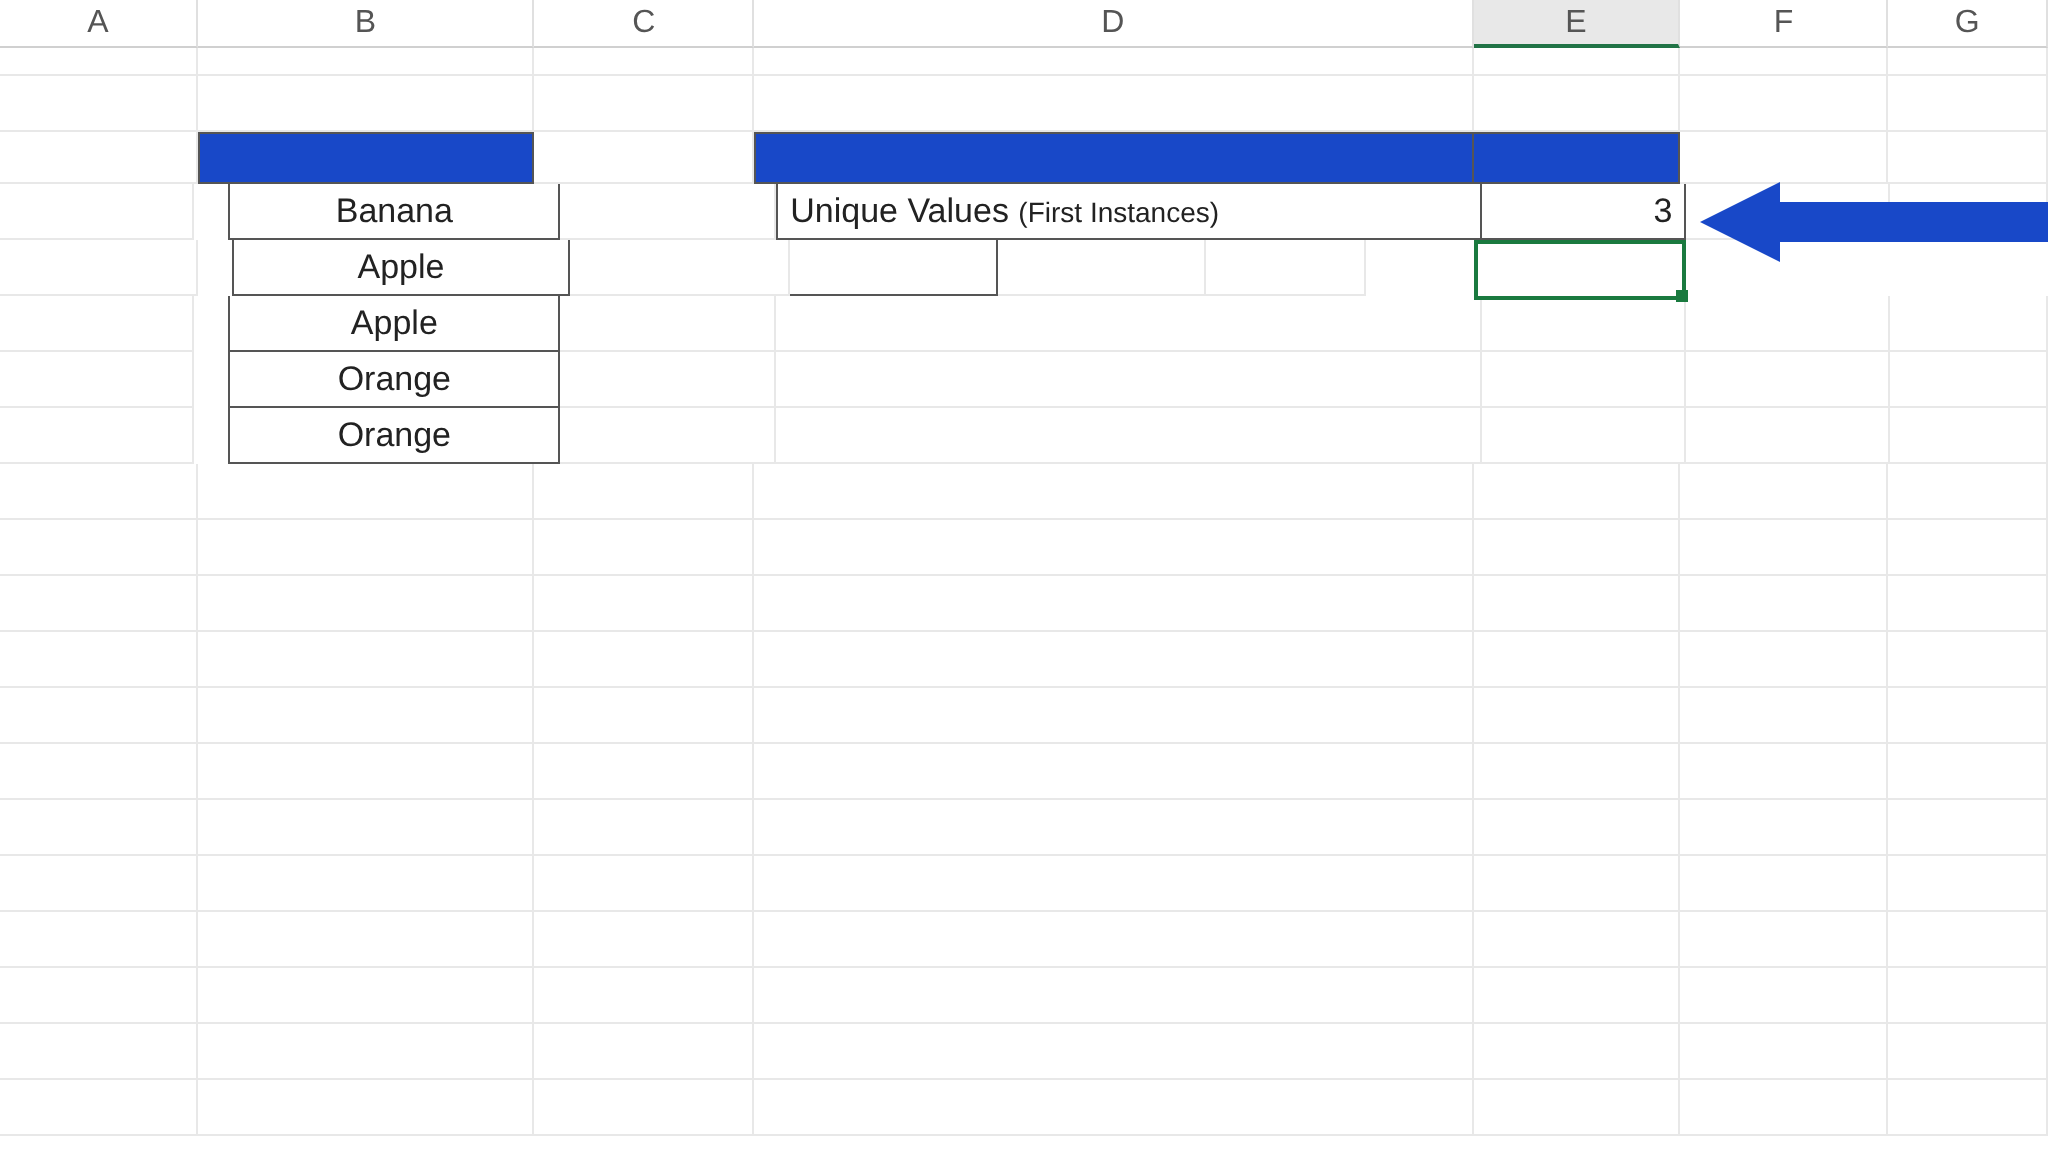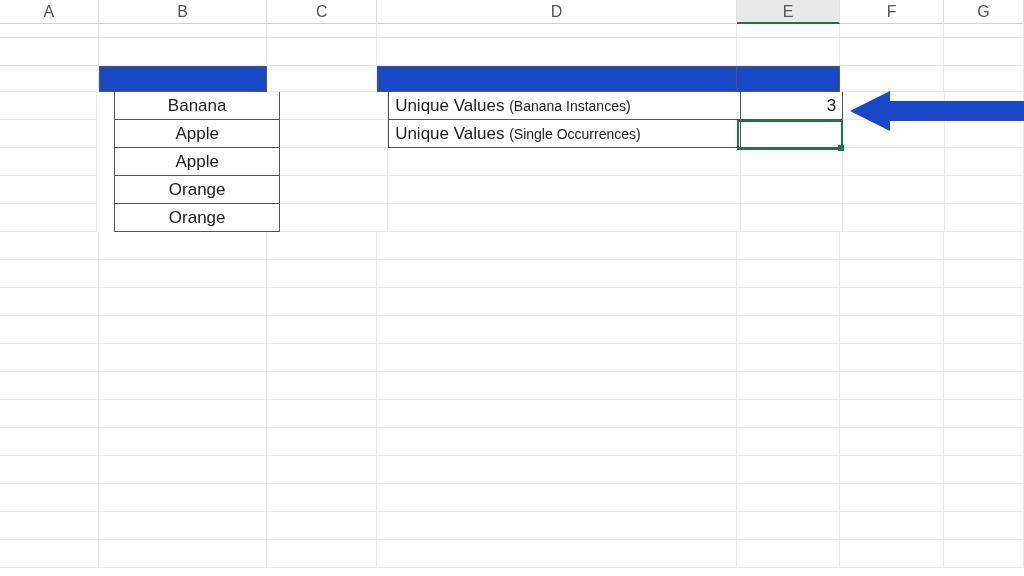--- a/index.html
+++ b/index.html
@@ -139,31 +139,30 @@
       <div class="cell cD hdr-blue tbl-cell tbl-left tbl-top"></div>
       <div class="cell cE hdr-blue tbl-cell tbl-top"></div>
       <div class="cell cF"></div>
       <div class="cell cG"></div>
     </div>
 
     <div class="row">
       <div class="cell cA"></div>
       <div class="cell cB centered tbl-cell tbl-left">Banana</div>
       <div class="cell cC"></div>
-      <div class="cell cD tbl-cell tbl-left"><span class="bold">Unique Values </span><span class="smallpart">(Banana Instances)</span></div>
+      <div class="cell cD tbl-cell tbl-left"><span class="bold">Unique Values </span><span class="smallpart">(First Instances)</span></div>
       <div class="cell cE right bold tbl-cell">3</div>
       <div class="cell cF"></div>
       <div class="cell cG"></div>
     </div>
 
     <div class="row">
       <div class="cell cA"></div>
       <div class="cell cB centered tbl-cell tbl-left">Apple</div>
       <div class="cell cC"></div>
-      <div class="cell cD tbl-cell tbl-left"><span class="bold">Unique Values </span><span class="smallpart">(Single Occurrences)</span></div>
       <div class="cell cE right tbl-cell"></div>
       <div class="cell cF"></div>
       <div class="cell cG"></div>
     </div>
 
     <div class="row">
       <div class="cell cA"></div>
       <div class="cell cB centered tbl-cell tbl-left">Apple</div>
       <div class="cell cC"></div>
       <div class="cell cD"></div>

